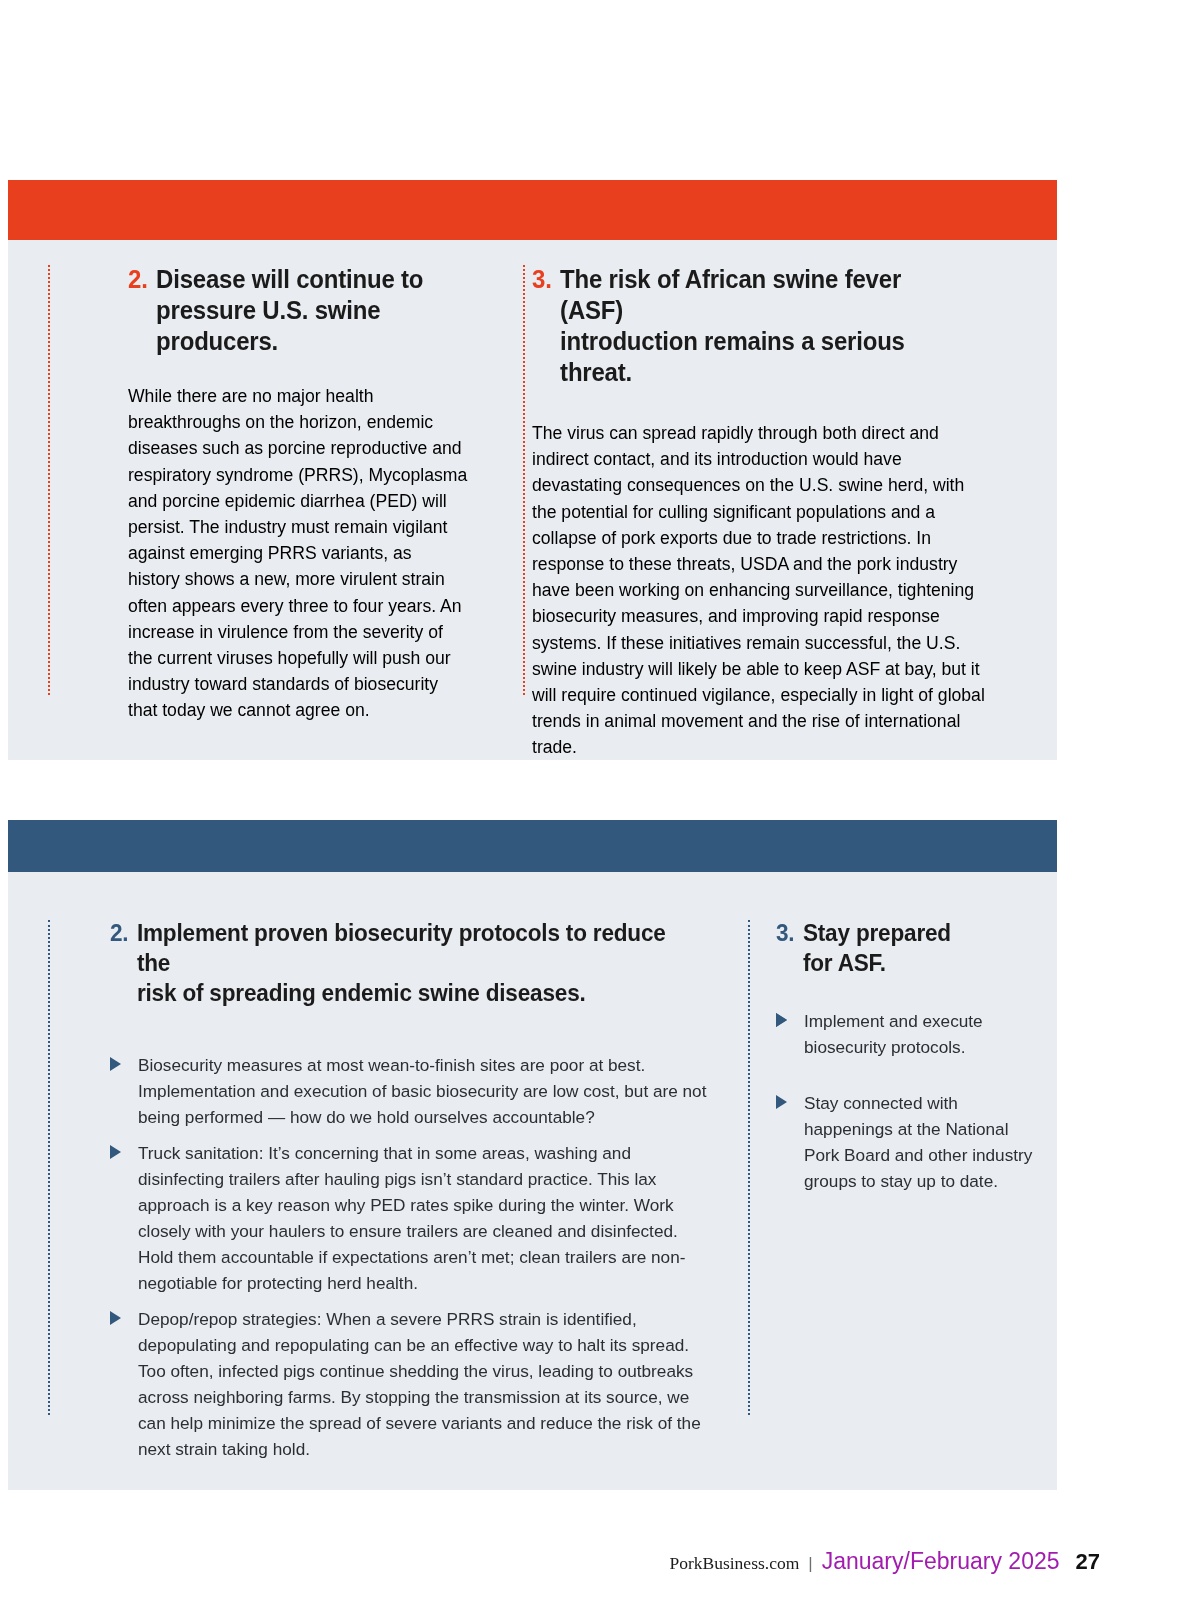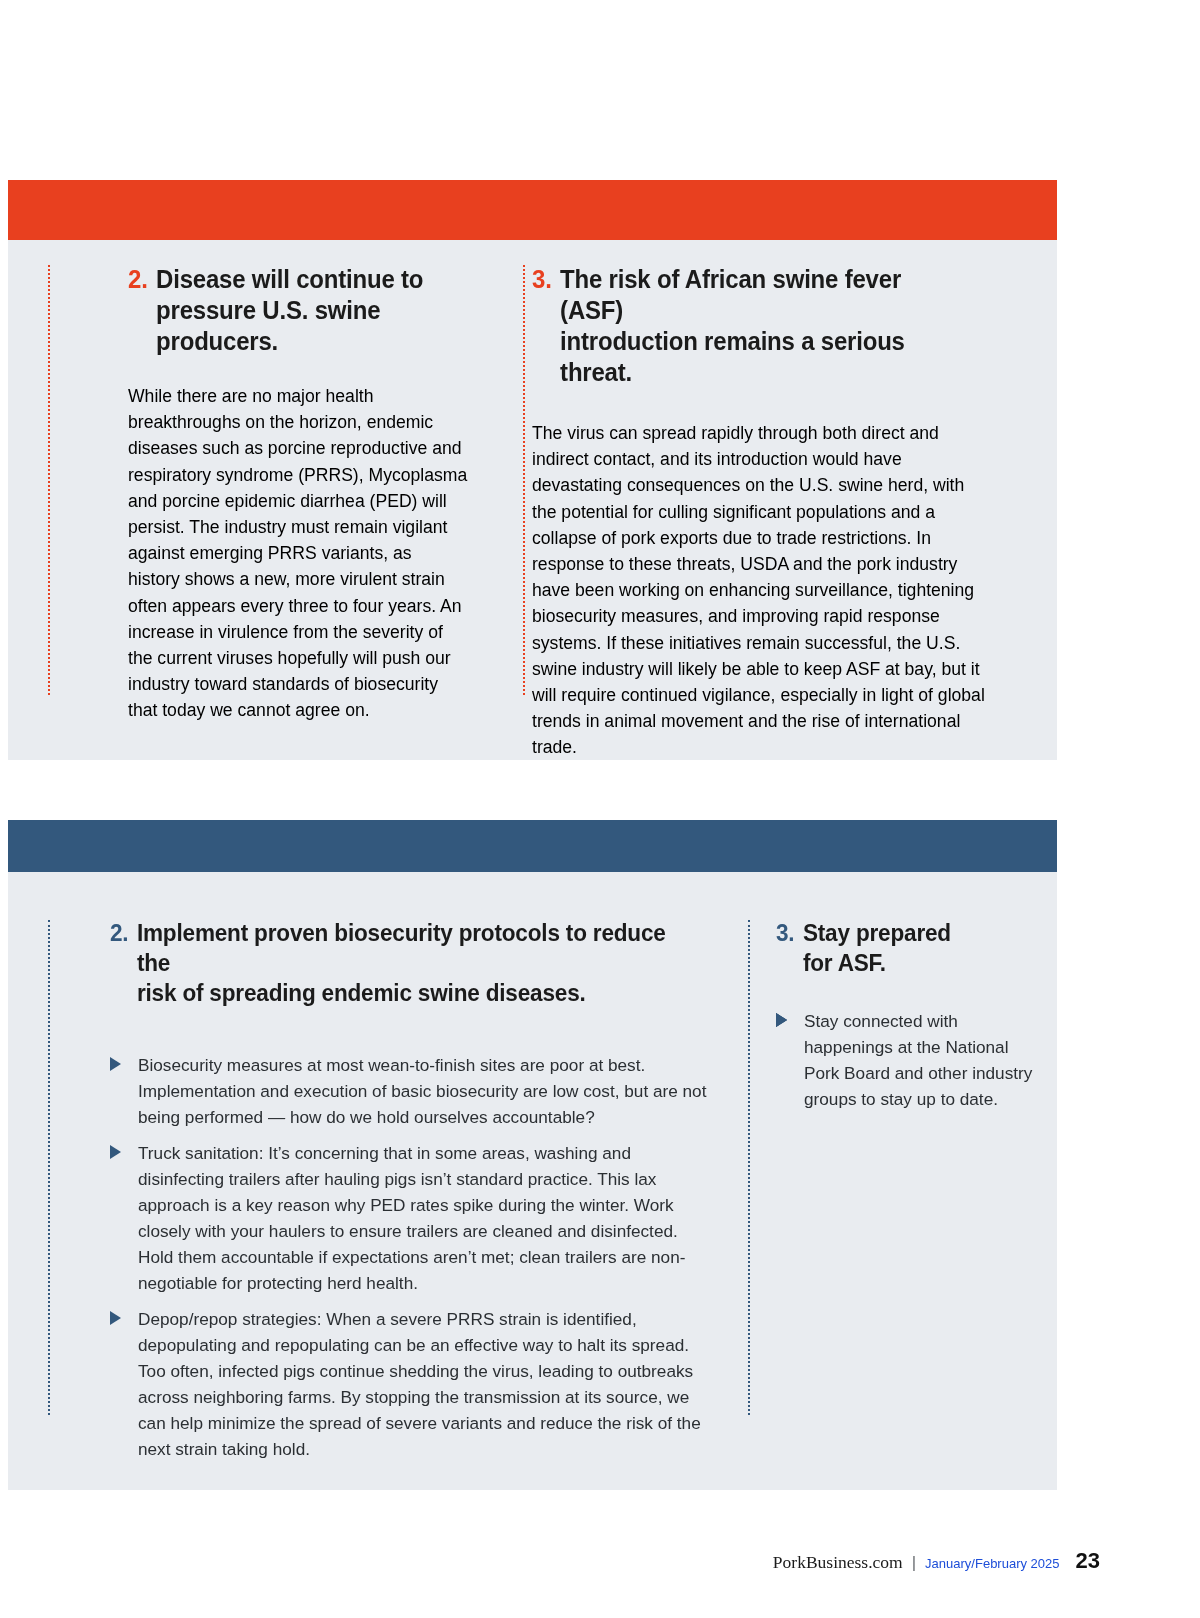--- a/index.html
+++ b/index.html
@@ -96,21 +96,21 @@
   #footer{
     position:absolute;right:100px;top:1548px;
     display:flex;align-items:baseline;
     white-space:nowrap;
   }
   #footer .site{
     font-family:"Liberation Serif",serif;
     font-weight:normal;font-size:17.5px;color:#1b1b1b;
   }
   #footer .sep{margin:0 9px;font-size:17px;color:#6b6f73;}
-  #footer .issue{font-size:13px;color:#1d4ed8;}
+  #footer .issue{font-size:23px;color:#a21caf;}
   #footer .pageno{
     margin-left:16px;font-size:22px;font-weight:bold;color:#111;
   }
 </style>
 </head>
 <body>
 
 <div class="page">
 
   <div class="bar" id="sec1-bar"></div>
@@ -166,30 +166,30 @@
       <div class="col" id="sec2-right">
         <div class="head head-2 cond">
           <span class="num">3.</span>
           <span class="txt">
             <span>Stay prepared</span><br>
             <span>for ASF.</span>
           </span>
         </div>
         <ul class="bullets">
           <li><span class="tri"></span></li>
-          <li><span class="tri"></span></li>
+          <li><span class="tri"></span><span>Implement and execute biosecurity protocols.</span></li>
           <li><span class="tri"></span><span>Stay connected with happenings at the National Pork Board and other industry groups to stay up to date.</span></li>
         </ul>
       </div>
 
     </div>
   </div>
   <div class="vrule-blue" id="sec2-rule-left"></div>
   <div class="vrule-blue" id="sec2-rule-mid"></div>
 
   <div id="footer">
     <span class="site">PorkBusiness.com</span>
     <span class="sep">|</span>
     <span class="issue">January/February 2025</span>
-    <span class="pageno">23</span>
+    <span class="pageno">27</span>
   </div>
 
 </div>
 
 </body></html>

